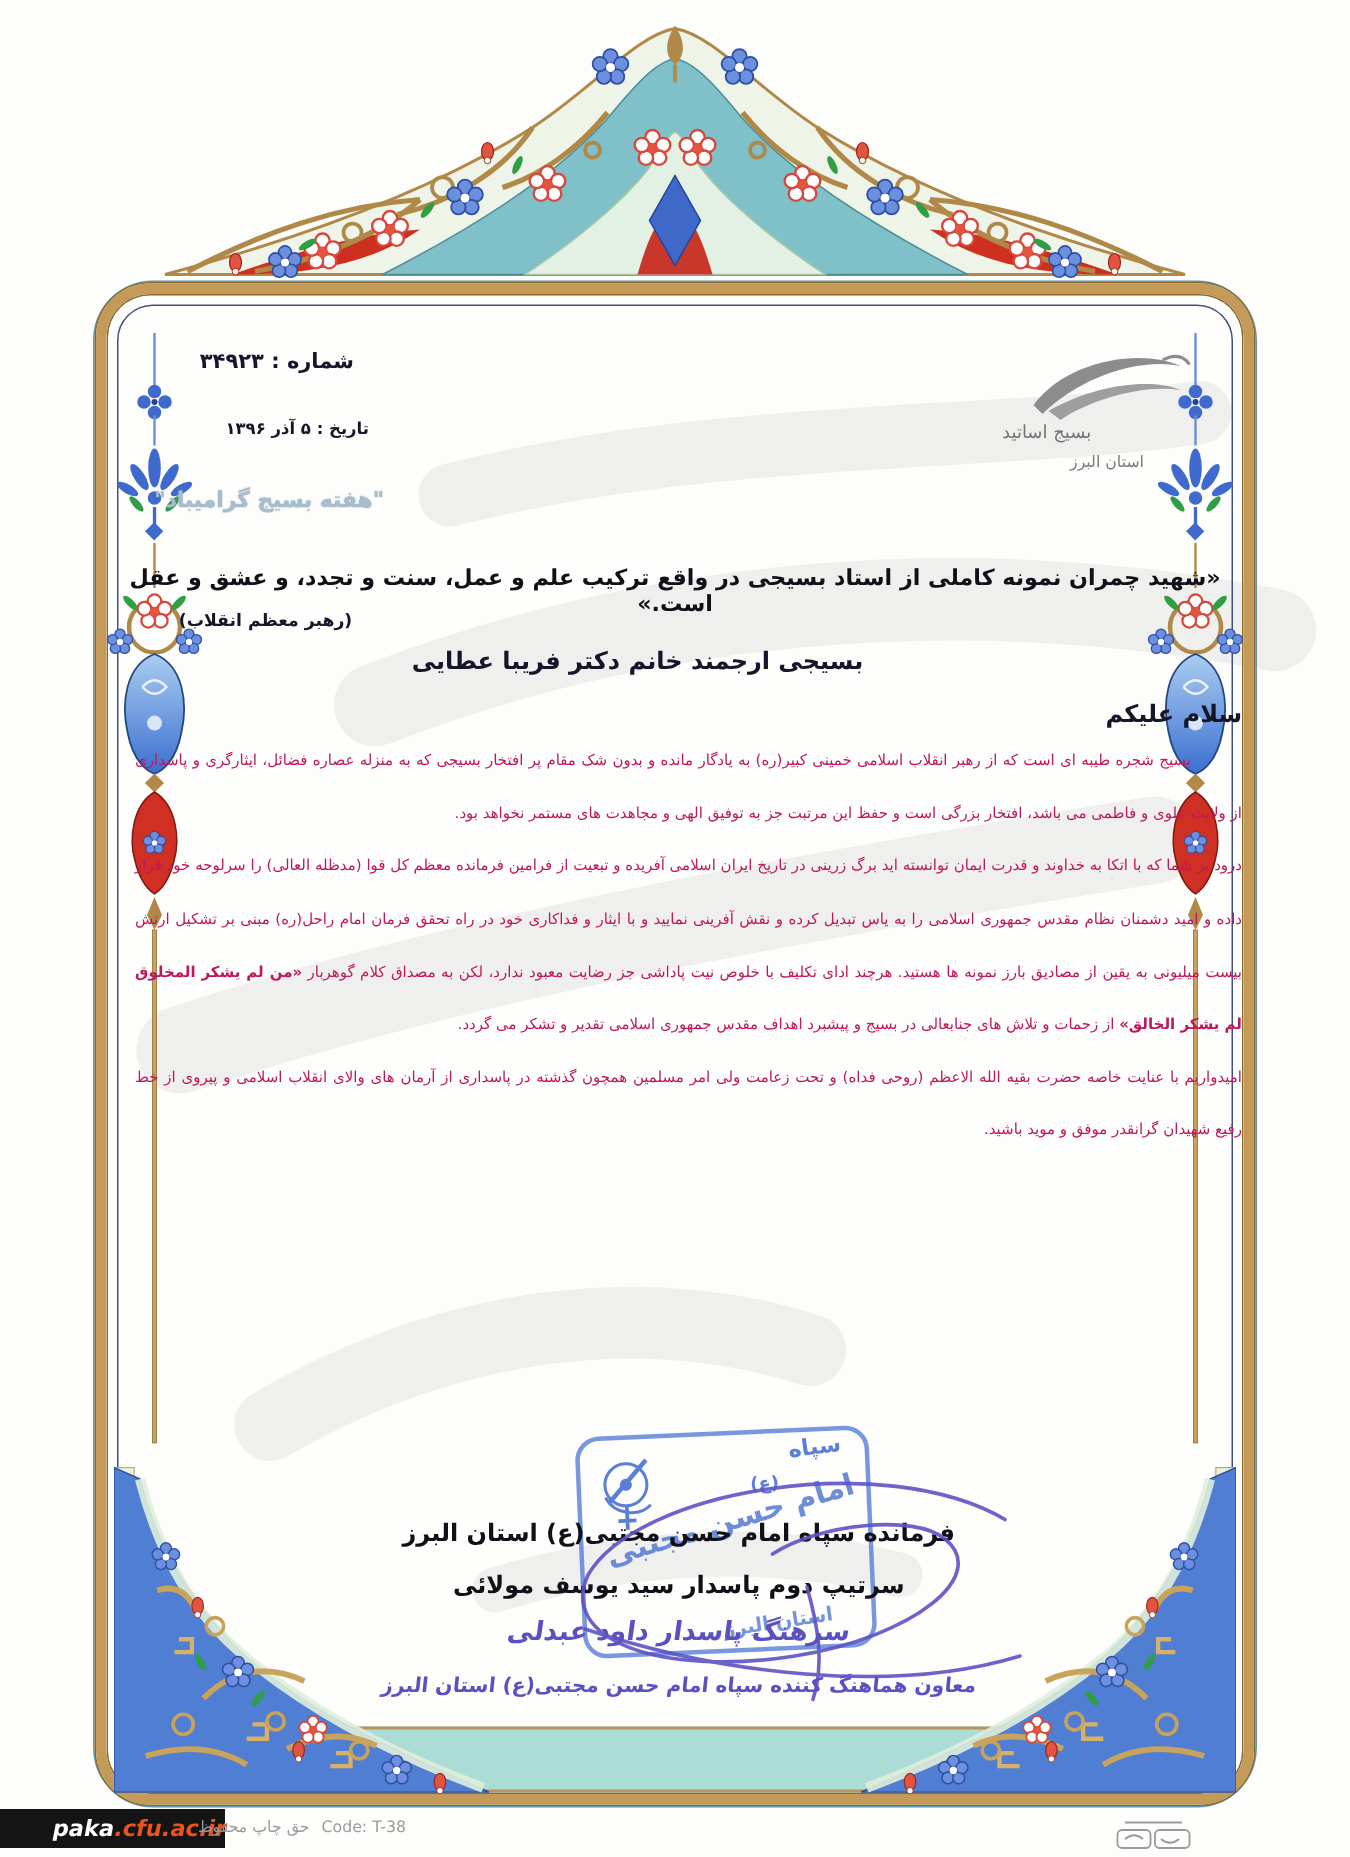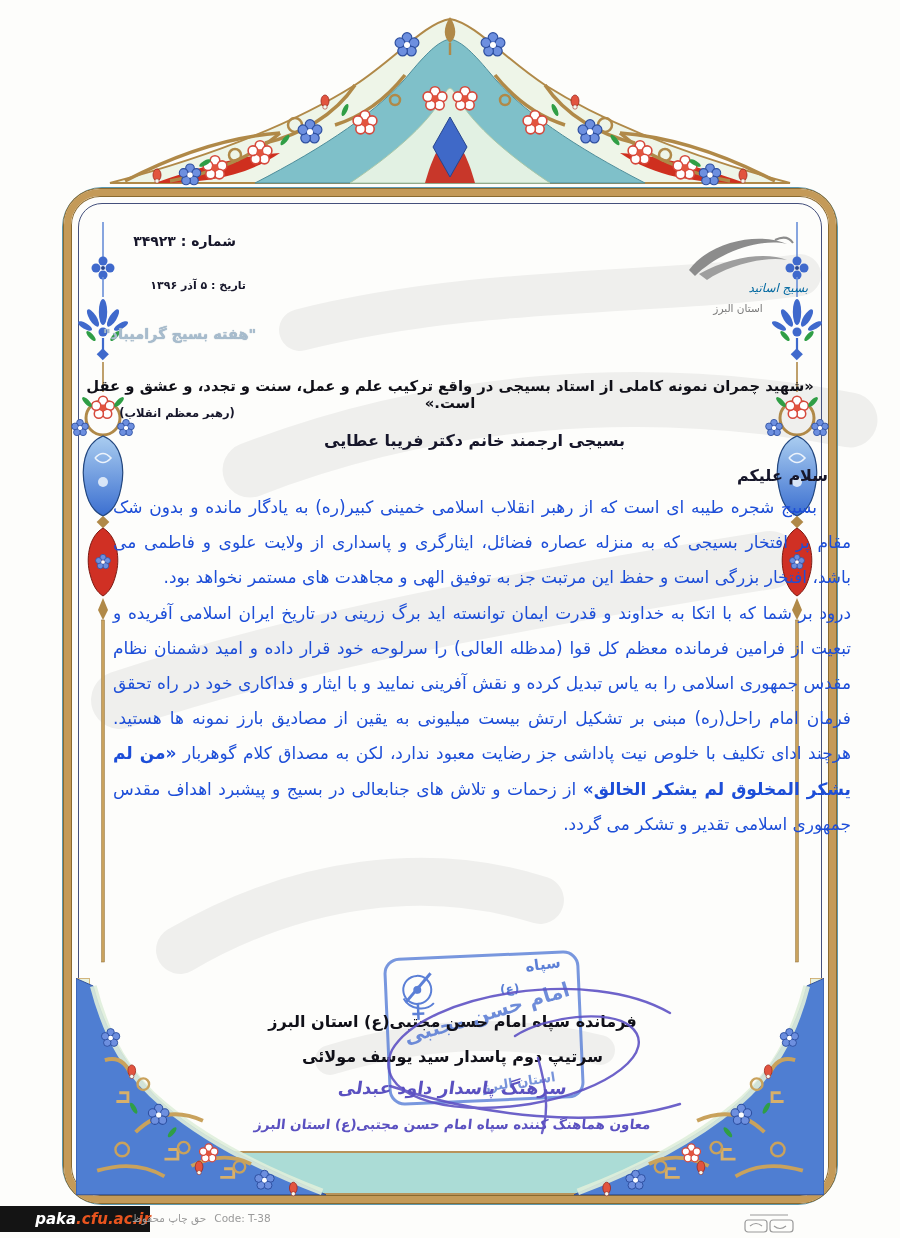--- a/index.html
+++ b/index.html
@@ -12,30 +12,30 @@
   .frame-gold{position:absolute;inset:1px;border:7px solid #c49a58;border-radius:36px;
               box-shadow:inset 0 0 0 1px #8a6a30, 0 0 0 1px #8a6a30;box-sizing:border-box;}
   .frame-inner{position:absolute;inset:15px;border:1.5px solid #44507c;border-radius:24px;box-sizing:border-box;}
   .bottom-band{position:absolute;left:84px;right:84px;top:1151px;height:40px;background:#abdcd6;
                border-top:2px solid #b8935a;border-bottom:2px solid #b8935a;z-index:2;}
   
   .t{position:absolute;color:#16162a;z-index:4;}
   .num{left:96px;top:233px;width:140px;font-size:14px;font-weight:bold;}
   .date{left:96px;top:279px;width:150px;font-size:11px;font-weight:bold;}
   .title{left:0;right:0;top:264px;text-align:center;font-size:21px;font-weight:800;color:#101018;}
-  .logo-text1{left:668px;top:281px;width:140px;text-align:right;font-size:12px;color:#0369a1;font-style:italic;}
+  .logo-text1{left:668px;top:281px;width:140px;text-align:left;font-size:12px;color:#737373;}
   .logo-text2{left:668px;top:302px;width:140px;text-align:center;font-size:10.5px;color:#7a7a7a;}
   .occasion{left:86px;top:326px;width:170px;font-size:14.5px;font-weight:bold;color:#a7bccd;
             text-shadow:0 0 1px #7e97ad;}
   .quote{left:80px;top:377px;width:740px;text-align:center;font-size:14.8px;font-weight:bold;color:#101018;}
   .attrib{left:112px;top:406px;width:130px;text-align:center;font-size:11.5px;font-weight:bold;}
-  .recipient{left:225px;top:431px;width:400px;font-size:16px;font-weight:bold;}
+  .recipient{left:225px;top:431px;width:400px;text-align:center;font-size:16px;font-weight:bold;}
   .salutation{right:72px;top:466px;font-size:16px;font-weight:bold;}
-  .body{left:90px;top:490px;width:738px;font-size:17px;line-height:35.2px;
-        text-align:justify;color:#1d4ed8;z-index:4;margin-left:23px;}
+  .body{left:90px;top:490px;width:738px;font-size:10px;line-height:35.2px;
+        text-align:justify;color:#be185d;z-index:4;}
   .body p{margin:0;}
   .body .indent{text-indent:34px;}
   .bold-inline{font-weight:bold;}
   
   .stamp{position:absolute;left:386px;top:954px;width:196px;height:148px;z-index:5;
          border:3px solid rgba(82,122,214,.78);border-radius:16px;transform:rotate(-2.5deg);
          color:#5b7fd6;box-sizing:border-box;}
   .stamp .s-top{position:absolute;right:16px;top:1px;font-size:15px;font-weight:bold;transform:rotate(-5deg);}
   .stamp .s-ain{position:absolute;right:58px;top:26px;font-size:12px;font-weight:bold;}
   .stamp .s-main{position:absolute;left:14px;top:44px;width:170px;text-align:center;font-size:20px;font-weight:bold;
@@ -275,20 +275,21 @@
 
   <div class="t quote">«شهید چمران نمونه کاملی از استاد بسیجی در واقع ترکیب علم و عمل، سنت و تجدد، و عشق و عقل است.»</div>
   <div class="t attrib">(رهبر معظم انقلاب)</div>
 
   <div class="t recipient">بسیجی ارجمند خانم دکتر فریبا عطایی</div>
   <div class="t salutation">سلام علیکم</div>
 
   <div class="abs body">
     <p class="indent">بسیج شجره طیبه ای است که از رهبر انقلاب اسلامی خمینی کبیر(ره) به یادگار مانده و بدون شک مقام پر افتخار بسیجی که به منزله عصاره فضائل، ایثارگری و پاسداری از ولایت علوی و فاطمی می باشد، افتخار بزرگی است و حفظ این مرتبت جز به توفیق الهی و مجاهدت های مستمر نخواهد بود.</p>
     <p><span>درود بر شما که با اتکا به خداوند و قدرت ایمان توانسته اید برگ زرینی در تاریخ ایران اسلامی آفریده و تبعیت از فرامین فرمانده معظم کل قوا (مدظله العالی) را سرلوحه خود قرار داده و امید دشمنان نظام مقدس جمهوری اسلامی را به یاس تبدیل کرده و نقش آفرینی نمایید و با ایثار و فداکاری خود در راه تحقق فرمان امام راحل(ره) مبنی بر تشکیل ارتش بیست میلیونی به یقین از مصادیق بارز نمونه ها هستید. هرچند ادای تکلیف با خلوص نیت پاداشی جز رضایت معبود ندارد، لکن به مصداق کلام گوهربار </span><span class="bold-inline">«من لم یشکر المخلوق لم یشکر الخالق»</span><span> از زحمات و تلاش های جنابعالی در بسیج و پیشبرد اهداف مقدس جمهوری اسلامی تقدیر و تشکر می گردد.</span></p>
+    <p>امیدواریم با عنایت خاصه حضرت بقیه الله الاعظم (روحی فداه) و تحت زعامت ولی امر مسلمین همچون گذشته در پاسداری از آرمان های والای انقلاب اسلامی و پیروی از خط رفیع شهیدان گرانقدر موفق و موید باشید.</p>
   </div>
 
   <div class="stamp">
     <svg width="44" height="58" style="position:absolute;left:8px;top:8px" viewBox="0 0 44 58">
       <circle cx="22" cy="22" r="14" fill="none" stroke="#5b7fd6" stroke-width="2"></circle>
       <path d="M10,34 L36,6" stroke="#5b7fd6" stroke-width="3"></path>
       <path d="M8,30 C14,42 30,44 38,36" fill="none" stroke="#5b7fd6" stroke-width="2"></path>
       <path d="M22,36 L22,52 M16,46 L28,46" stroke="#5b7fd6" stroke-width="2.5"></path>
       <circle cx="22" cy="22" r="4" fill="#5b7fd6"></circle>
     </svg>

